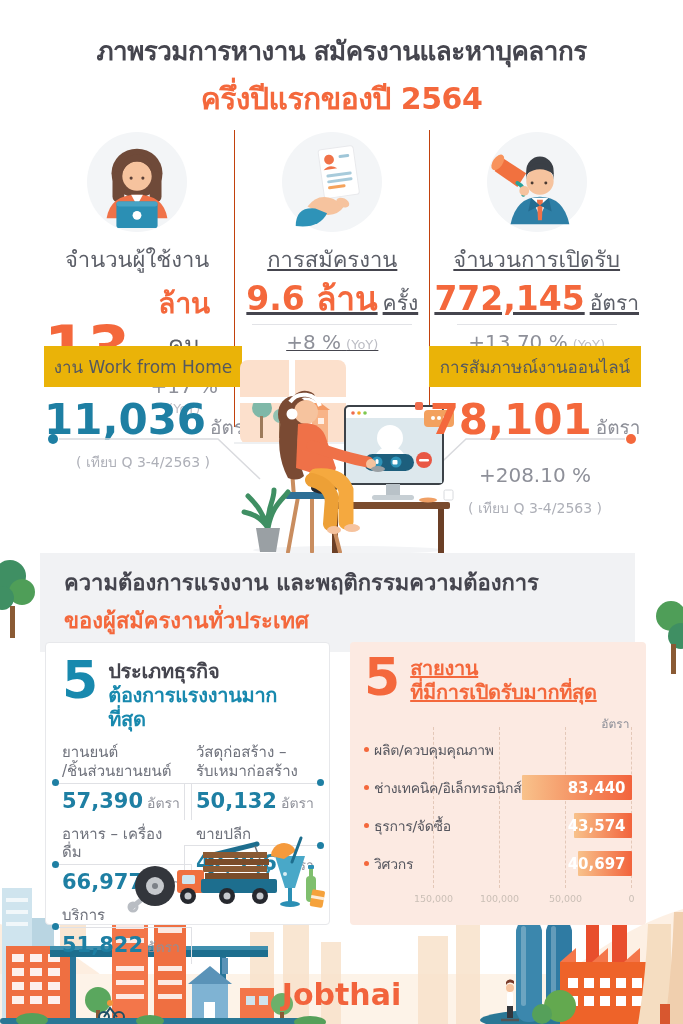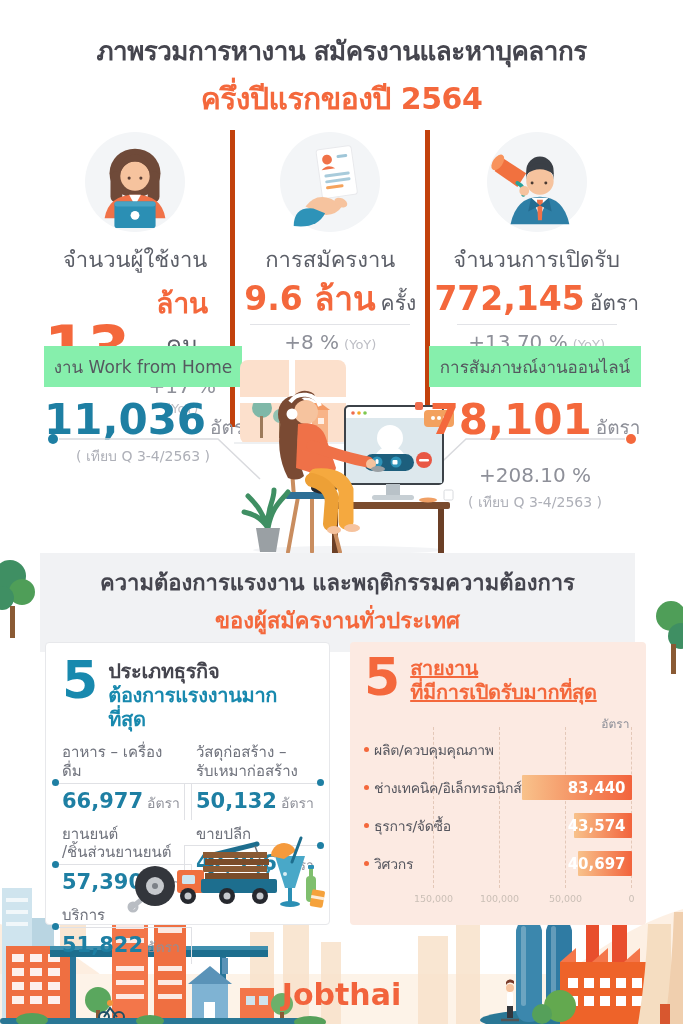--- a/index.html
+++ b/index.html
@@ -11,51 +11,51 @@
   }
 
   
   .hdr { position:absolute; top:30px; left:0; right:0; text-align:center; }
   .hdr .t1 { font-size:26px; font-weight:bold; color:#45454e; letter-spacing:-0.5px; }
   .hdr .t2 { font-size:30px; font-weight:bold; color:#F4683C; margin-top:4px; letter-spacing:-0.5px; }
 
   
   .stats { position:absolute; top:130px; left:40px; right:40px; display:flex; }
   .stat { flex:1; text-align:center; padding:2px 4px 10px; }
-  .stat + .stat { border-left:5px solid #c2410c; }
+  .stat + .stat { border-left:1px solid #c2410c;text-decoration:underline; }
   .stat .ava { width:100px; height:100px; margin:0 auto 10px; }
   .stat .lbl { font-size:22px; color:#5c5f68; margin-bottom:4px; }
   .numrow { display:flex; justify-content:center; align-items:center; gap:8px; }
   .big1 { font-size:62px; font-weight:bold; color:#F4683C; line-height:0.9; }
   .sub1 { text-align:center; }
   .sub1 .u { font-size:28px; font-weight:bold; color:#F4683C; }
   .sub1 .u .p { font-size:24px; font-weight:normal; color:#5c5f68; }
   .growline { border-top:1px solid #e2e3e7; margin-top:5px; padding-top:4px; }
   .grow { font-size:20px; color:#8e9099; }
   .yoy { font-size:13px; color:#bdbec5; }
   .big2 { font-size:33px; font-weight:bold; color:#F4683C; line-height:1.1; }
   .big2 .p { font-size:21px; font-weight:normal; color:#5c5f68; margin-left:5px; }
   .hrl { width:160px; margin:7px auto 5px; border-top:1px solid #e2e3e7; }
 
   
   .band { position:absolute; top:346px; left:0; right:0; height:210px; }
   .bcol { position:absolute; text-align:center; }
   .bcol.left { left:44px; width:198px; }
   .bcol.right { right:42px; width:212px; }
-  .gbox { background:#86efac; padding:7px 4px; font-size:17px; color:#55585f; }
+  .gbox { background:#eab308; padding:7px 4px; font-size:17px; color:#55585f; }
   .bnum { margin-top:12px; font-size:42px; font-weight:bold; line-height:1; }
   .bnum.teal { color:#1E7FA3; } .bnum.orange { color:#F4683C; }
   .bnum .p { font-size:19px; font-weight:normal; color:#8e9099; margin-left:4px; }
   .bgrow { margin-top:22px; font-size:20px; color:#8e9099; }
-  .bnote { margin-top:4px; font-size:14px; color:#aeb0b8; }
+  .bnote { margin-top:10px; font-size:14px; color:#aeb0b8; }
   .conn { position:absolute; }
 
   
   .banner { position:absolute; top:553px; left:40px; right:48px; background:#f1f2f4;
-            text-align:center; padding:12px 12px 14px; }
+            padding:12px 24px 14px; }
   .banner .l1 { font-size:22px; font-weight:bold; color:#45454e; }
   .banner .l2 { font-size:22px; font-weight:bold; color:#F4683C; margin-top:3px; }
 
   
   .panels { position:absolute; top:642px; left:45px; right:43px; height:283px;
             display:flex; gap:20px; z-index:2; }
   .panel { border-radius:4px; position:relative; }
   .panel.biz { width:285px; background:#fff; border:1px solid #e7e8eb; }
   .panel.jobs { flex:1; background:#fceae2; padding:12px 14px 8px; }
   .phead { display:flex; gap:10px; padding:14px 16px 4px; align-items:flex-start; }
@@ -320,27 +320,27 @@
       <div class="phead">
         <div class="rank teal">5</div>
         <div class="ptit">
           <div class="d">ประเภทธุรกิจ</div>
           <div class="t">ต้องการแรงงานมากที่สุด</div>
         </div>
       </div>
       <div class="bizgrid">
         <div class="bizcol1">
           <div class="biz-item b-left">
-            <div class="bl">อาหาร – เครื่องดื่ม</div>
-            <div class="vrow"><span class="bval">66,977</span><span class="bunit">อัตรา</span></div>
-          </div>
-          <div class="biz-item b-left">
             <div class="bl">ยานยนต์
 /ชิ้นส่วนยานยนต์</div>
             <div class="vrow"><span class="bval">57,390</span><span class="bunit">อัตรา</span></div>
+          </div>
+          <div class="biz-item b-left">
+            <div class="bl">อาหาร – เครื่องดื่ม</div>
+            <div class="vrow"><span class="bval">66,977</span><span class="bunit">อัตรา</span></div>
           </div>
           <div class="biz-item b-left">
             <div class="bl">บริการ</div>
             <div class="vrow"><span class="bval">51,822</span><span class="bunit">อัตรา</span></div>
           </div>
         </div>
         <div class="bizcol2">
           <div class="biz-item b-right">
             <div class="bl">วัสดุก่อสร้าง –
 รับเหมาก่อสร้าง</div>

